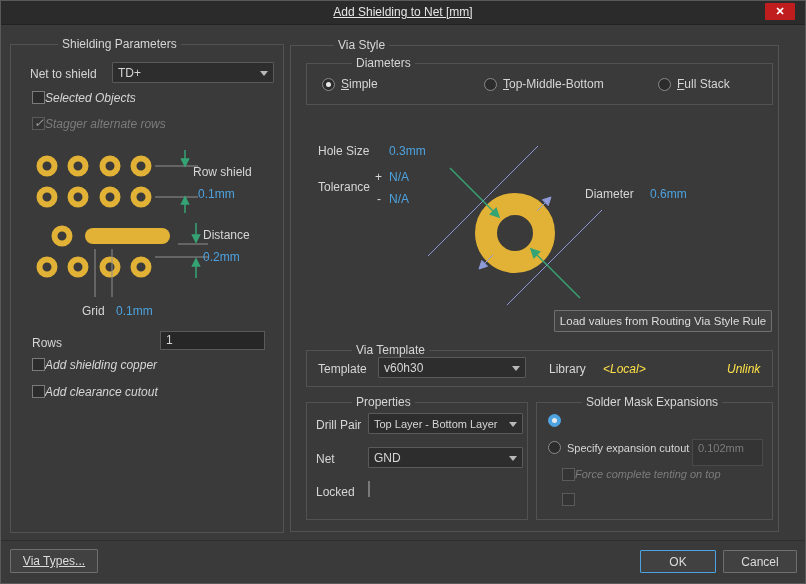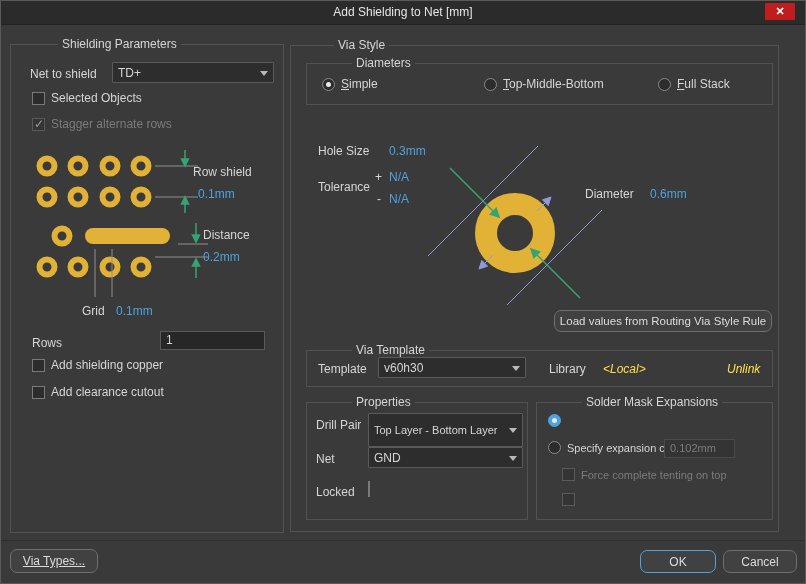--- a/index.html
+++ b/index.html
@@ -1,42 +1,42 @@
 <!DOCTYPE html>
 <html><head>
 <meta charset="utf-8">
 <style>
   html,body{margin:0;padding:0;}
   body{width:806px;height:584px;background:#3a3a3a;font-family:"Liberation Sans",sans-serif;font-size:12px;color:#d6d6d6;position:relative;overflow:hidden;}
   .abs{position:absolute;}
-  .titlebar{position:absolute;left:0;top:0;width:806px;height:24px;background:#2b2b2b;border-bottom:1px solid #222;text-align:center;line-height:24px;color:#e6e6e6;}
+  .titlebar{position:absolute;left:0;top:0;width:806px;height:24px;background:#2b2b2b;border-bottom:1px solid #222;text-align:center;line-height:24px;color:#e6e6e6;text-decoration:underline;}
   .close{position:absolute;right:11px;top:3px;width:30px;height:17px;background:#c01e1e;color:#fff;font-size:11px;line-height:17px;text-align:center;font-weight:bold;border-radius:1px;}
   .groupbox{position:absolute;border:1px solid #525252;box-sizing:border-box;}
   .legend{position:absolute;background:#3a3a3a;padding:0 4px;white-space:nowrap;margin-left:40px;}
   .lbl{position:absolute;white-space:nowrap;}
   .val{color:#4da3e0;}
   .gray{color:#fde047;font-style:italic;}
   .sm{font-size:11px;}
   .combo{position:absolute;background:#2d2d2d;border:1px solid #5a5a5a;border-radius:1px;box-sizing:border-box;}
   .combo .cval{position:absolute;left:5px;top:50%;transform:translateY(-50%);white-space:nowrap;overflow:hidden;max-width:calc(100% - 18px);text-align:right;}
   .combo .carr{position:absolute;right:5px;top:50%;margin-top:-2px;width:0;height:0;border-left:4px solid transparent;border-right:4px solid transparent;border-top:5px solid #b9b9b9;}
   .input{position:absolute;background:#272727;border:1px solid #5a5a5a;box-sizing:border-box;line-height:17px;padding-left:5px;}
   .input.disabled{background:#343434;border-color:#4a4a4a;color:#7c7c7c;}
-  .check{position:absolute;display:flex;align-items:flex-end;gap:6px;white-space:nowrap;}
+  .check{position:absolute;display:flex;align-items:flex-start;white-space:nowrap;font-style:italic;}
   .cbox{width:13px;height:13px;background:#2c2c2c;border:1px solid #7a7a7a;box-sizing:border-box;position:relative;flex:0 0 auto;}
   .check.disabled{color:#7c7c7c;}
   .check.disabled .cbox{border-color:#5a5a5a;background:#343434;}
   .checked .cbox::after{content:"✓";position:absolute;left:1px;top:-2px;font-size:12px;color:#9a9a9a;}
   .radio{position:absolute;display:flex;align-items:center;gap:6px;white-space:nowrap;}
   .rdot{width:13px;height:13px;border-radius:50%;background:#2c2c2c;border:1px solid #8a8a8a;box-sizing:border-box;position:relative;flex:0 0 auto;}
   .radio.selected .rdot::after{content:"";position:absolute;left:3px;top:3px;width:5px;height:5px;border-radius:50%;background:#e8e8e8;}
   .radio.accent .rdot{border-color:#4da3e0;background:#4da3e0;}
   .mnemonic{display:inline-block;}
   .mnemonic::first-letter{text-decoration:underline;}
-  .btn{position:absolute;background:#414141;border:1px solid #6f6f6f;border-radius:7px;color:#dcdcdc;box-sizing:border-box;display:flex;align-items:center;justify-content:center;white-space:nowrap;}
+  .btn{position:absolute;background:#414141;border:1px solid #6f6f6f;border-radius:1px;color:#dcdcdc;box-sizing:border-box;display:flex;align-items:center;justify-content:center;white-space:nowrap;}
   .btn.accent{border-color:#4da3e0;}
   .underline{text-decoration:underline;}
   .sep{position:absolute;left:0;top:540px;width:806px;height:1px;background:#2e2e2e;}
   .win{position:absolute;left:0;top:0;width:806px;height:584px;border:1px solid #5a5a5a;box-sizing:border-box;pointer-events:none;}
 </style>
 </head>
 <body>
 
 
 
@@ -187,21 +187,21 @@
   <span class="carr"></span>
 </div>
 <span class="lbl" style="left:549px;top:362px">Library</span>
 <span class="lbl gray" style="left:603px;top:362px">&lt;Local&gt;</span>
 <span class="lbl gray" style="left:727px;top:362px">Unlink</span>
 
 
 <div class="groupbox" style="left:306px;top:402px;width:222px;height:118px"></div>
 <span class="legend" style="left:312px;top:395px">Properties</span>
 <span class="lbl" style="left:316px;top:418px">Drill Pair</span>
-<div class="combo" style="left:368px;top:413px;width:155px;height:34px">
+<div class="combo" style="left:368px;top:413px;width:155px;height:21px">
   <span class="cval sm">Top Layer - Bottom Layer</span>
   <span class="carr"></span>
 </div>
 <span class="lbl" style="left:316px;top:452px">Net</span>
 <div class="combo" style="left:368px;top:447px;width:155px;height:21px">
   <span class="cval">GND</span>
   <span class="carr"></span>
 </div>
 <span class="lbl" style="left:316px;top:485px">Locked</span>
 <span class="cbox abs" style="left:368px;top:482px"></span>
@@ -209,21 +209,21 @@
 
 <div class="groupbox" style="left:536px;top:402px;width:237px;height:118px"></div>
 <span class="legend" style="left:542px;top:395px">Solder Mask Expansions</span>
 <div class="radio selected accent sm" style="left:548px;top:414px">
   <span class="rdot"></span>
 </div>
 <div class="radio sm" style="left:548px;top:441px">
   <span class="rdot"></span>
   <span>Specify expansion cutout</span>
 </div>
-<div class="input disabled sm" style="left:664px;top:439px;width:71px;height:19px">0.102mm</div>
+<div class="input disabled sm" style="left:692px;top:439px;width:71px;height:27px">0.102mm</div>
 <div class="check disabled sm" style="left:562px;top:468px">
   <span class="cbox"></span>
   <span>Force complete tenting on top</span>
 </div>
 <div class="check disabled sm" style="left:562px;top:493px">
   <span class="cbox"></span>
 </div>
 
 
 <div class="sep"></div>

